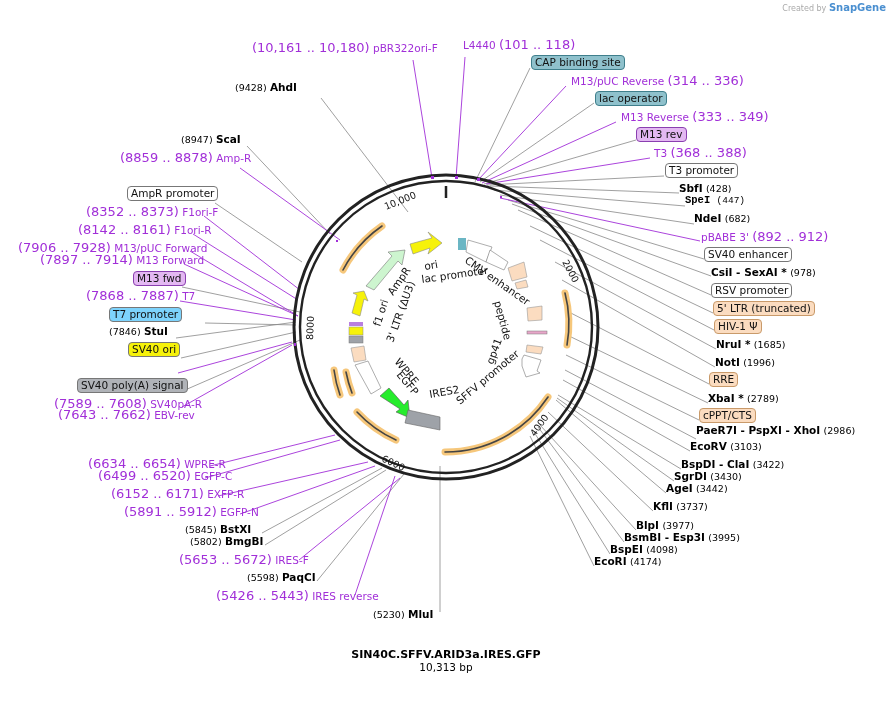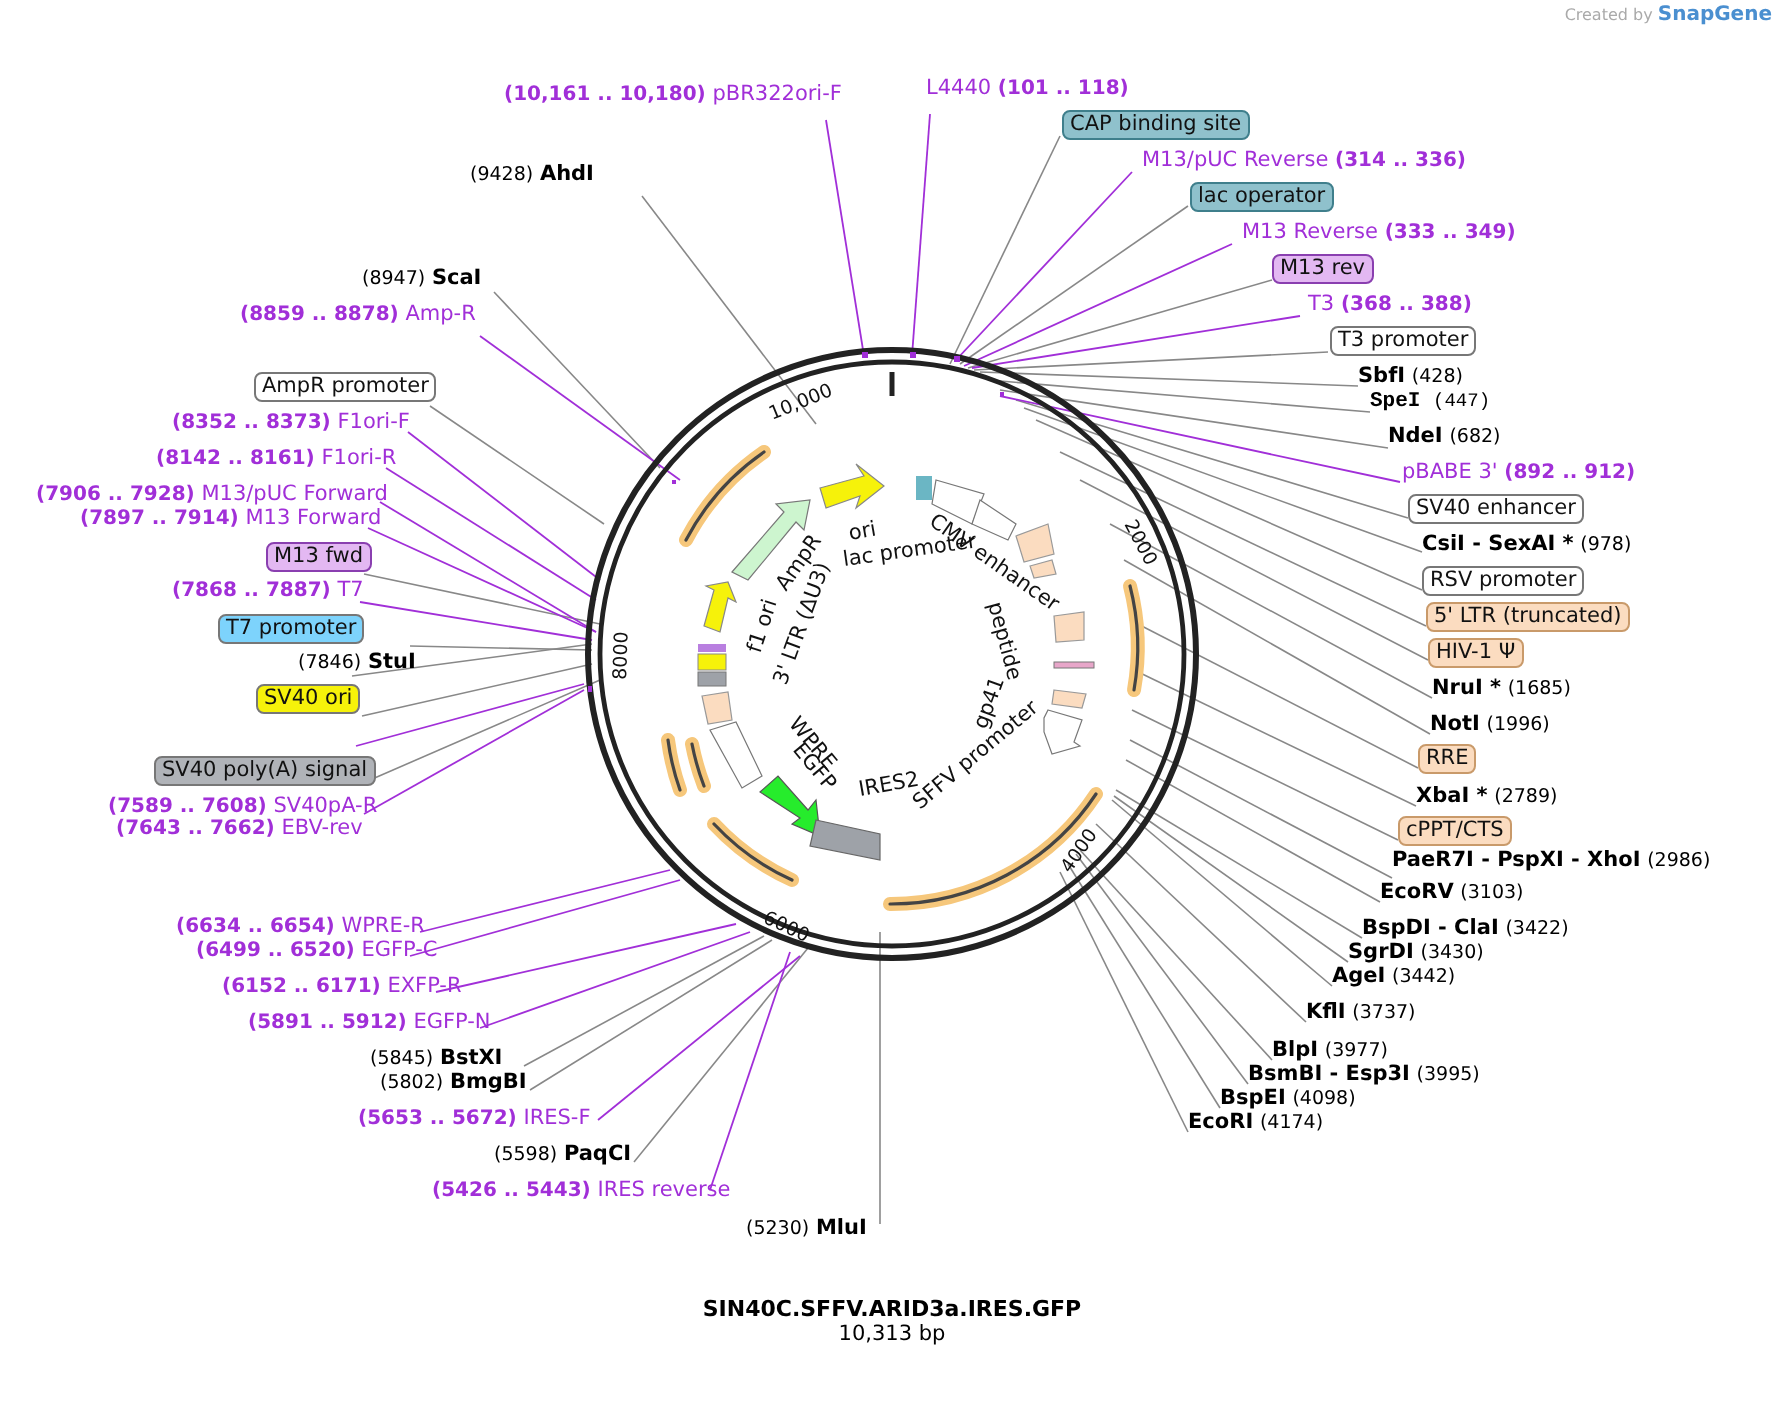--- a/index.html
+++ b/index.html
@@ -1,20 +1,20 @@
 <!DOCTYPE html>
 <html><head>
 <meta charset="utf-8">
 <style>
   html,body{margin:0;padding:0;background:#fff;}
   body{width:892px;height:703px;position:relative;overflow:hidden;font-family:"DejaVu Sans","Liberation Sans",sans-serif;}
   #map{position:absolute;left:0;top:0;}
   .lbl{position:absolute;white-space:nowrap;font-size:10.5px;line-height:13px;}
   .primer{color:#a12fd8;}
-  .primer .rng{font-size:10px;font-weight:bold;}
+  .primer .rng{font-size:13px;}
   .site{color:#000;}
   .site b{font-weight:bold;}
   .site .pos{font-size:9.5px;}
   .feat{border:1px solid #777;border-radius:4px;padding:0 3px;color:#111;background:#fff;}
   .credit{position:absolute;right:6px;top:2px;font-size:8px;color:#aaa;}
   .credit .sg{font-size:10px;color:#4a8fd0;font-weight:bold;}
   .title{position:absolute;left:0;width:892px;text-align:center;top:648px;font-size:11px;font-weight:bold;}
   .sub{position:absolute;left:0;width:892px;text-align:center;top:661px;font-size:10.5px;}
 </style>
 </head>
@@ -203,21 +203,21 @@
     <div class="lbl site" style="left: 190px; top: 535px;"><span class="pos">(5802)</span>  <b>BmgBI</b></div>
     <div class="lbl site" style="left: 185px; top: 523px;"><span class="pos">(5845)</span>  <b>BstXI</b></div>
     <div class="lbl primer" style="left: 124px; top: 505px; text-align: right;"><span class="rng">(5891 .. 5912)</span>  <span>EGFP-N</span></div>
     <div class="lbl primer" style="left: 111px; top: 487px;"><span class="rng">(6152 .. 6171)</span>  <span>EXFP-R</span></div>
     <div class="lbl primer" style="left: 98px; top: 469px;"><span class="rng">(6499 .. 6520)</span>  <span>EGFP-C</span></div>
     <div class="lbl primer" style="left: 88px; top: 457px;"><span class="rng">(6634 .. 6654)</span>  <span>WPRE-R</span></div>
     <div class="lbl primer" style="left: 54px; top: 397px;"><span class="rng">(7589 .. 7608)</span>  <span>SV40pA-R</span></div>
     <div class="lbl feat" style="left: 77px; top: 378px; background: rgb(176, 179, 184);">SV40 poly(A) signal</div>
     <div class="lbl primer" style="left: 58px; top: 361px; margin-top: 47px;"><span class="rng">(7643 .. 7662)</span>  <span>EBV-rev</span></div>
     <div class="lbl feat" style="left: 128px; top: 342px; background: rgb(246, 242, 10);">SV40 ori</div>
-    <div class="lbl site" style="left: 109px; top: 325px; margin-left: 40px;"><span class="pos">(7846)</span>  <b>StuI</b></div>
+    <div class="lbl site" style="left: 109px; top: 325px;"><span class="pos">(7846)</span>  <b>StuI</b></div>
     <div class="lbl feat" style="left: 109px; top: 307px; background: #7dd3fc;">T7 promoter</div>
     <div class="lbl primer" style="left: 86px; top: 289px;"><span class="rng">(7868 .. 7887)</span>  <span>T7</span></div>
     <div class="lbl feat" style="left: 133px; top: 271px; background: rgb(227, 184, 242); border-color: rgb(138, 63, 176);">M13 fwd</div>
     <div class="lbl primer" style="left: 40px; top: 253px;"><span class="rng">(7897 .. 7914)</span>  <span>M13 Forward</span></div>
     <div class="lbl primer" style="left: 18px; top: 241px;"><span class="rng">(7906 .. 7928)</span>  <span>M13/pUC Forward</span></div>
     <div class="lbl primer" style="left: 78px; top: 223px;"><span class="rng">(8142 .. 8161)</span>  <span>F1ori-R</span></div>
     <div class="lbl primer" style="left: 86px; top: 205px;"><span class="rng">(8352 .. 8373)</span>  <span>F1ori-F</span></div>
     <div class="lbl feat" style="left: 127px; top: 186px; background: rgb(255, 255, 255);">AmpR promoter</div>
     <div class="lbl primer" style="left: 120px; top: 151px;"><span class="rng">(8859 .. 8878)</span>  <span>Amp-R</span></div>
     <div class="lbl site" style="left: 181px; top: 133px;"><span class="pos">(8947)</span>  <b>ScaI</b></div>

